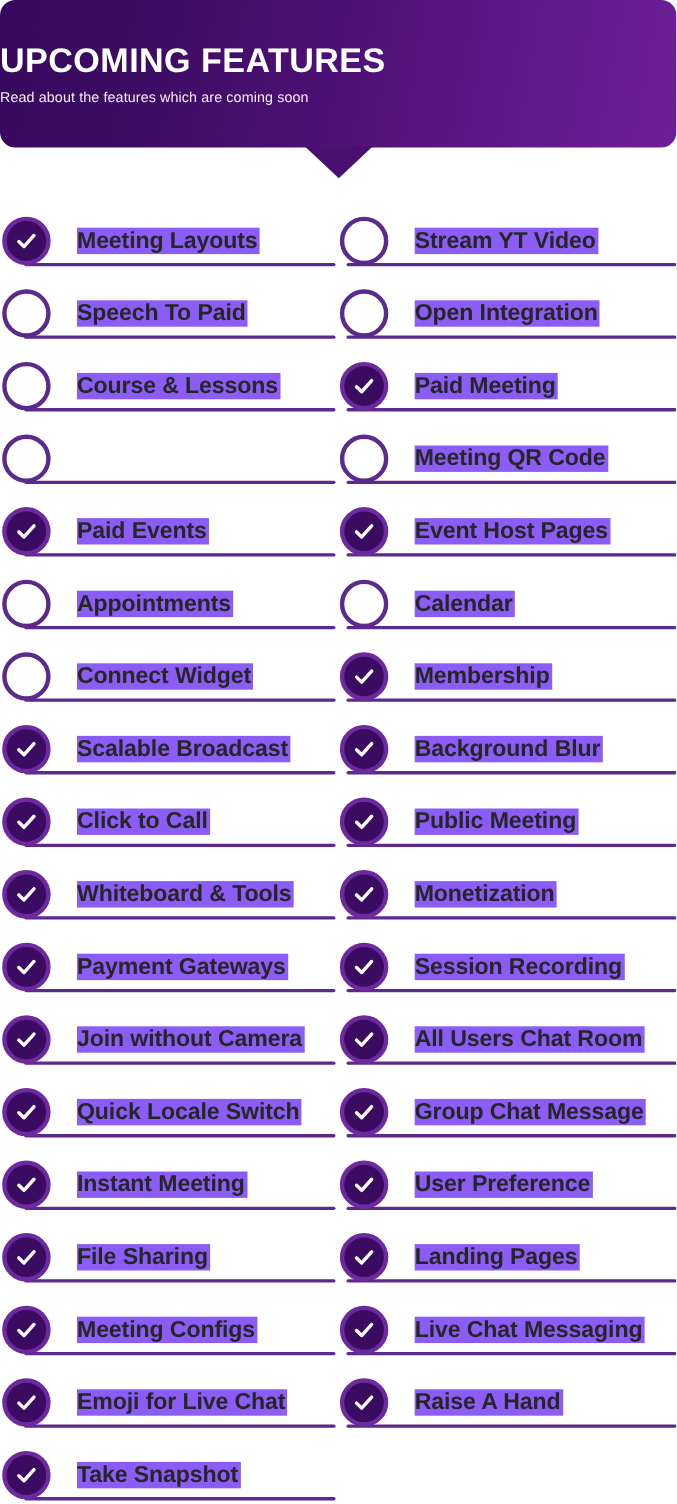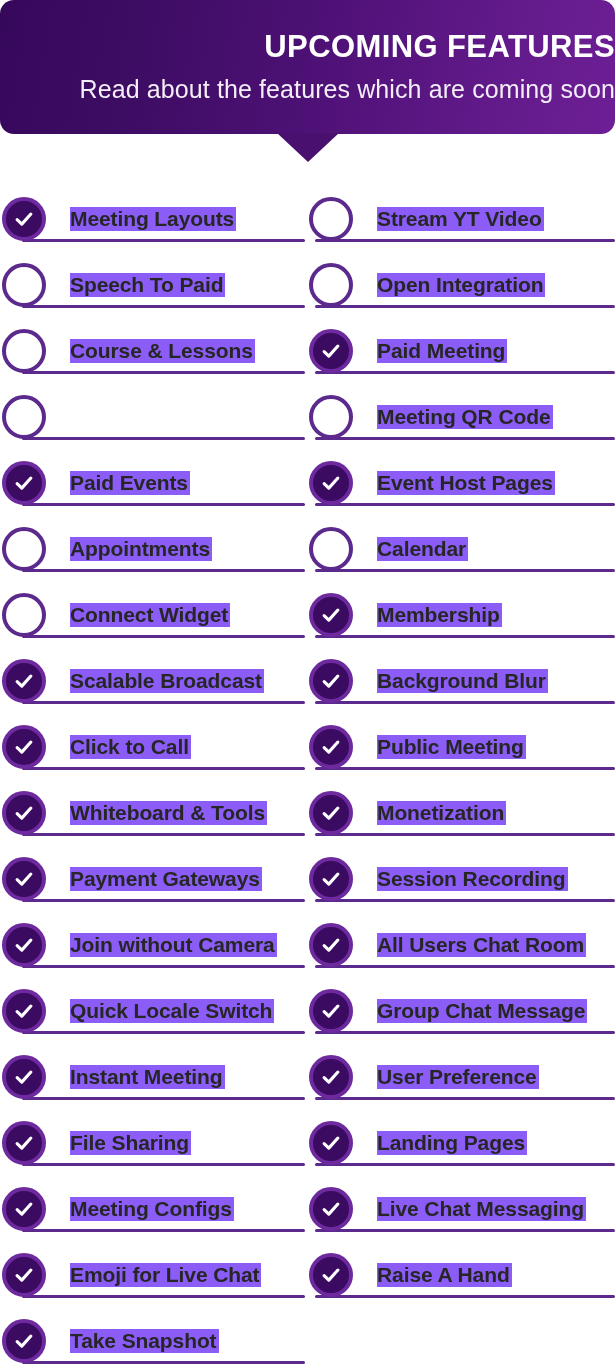--- a/index.html
+++ b/index.html
@@ -31,38 +31,38 @@
   .banner {
     position: absolute;
     left: 0;
     top: 0;
     width: 615px;
     height: 134px;
     background: linear-gradient(100deg, #36085c 0%, #3d0c63 22%, #4e1176 52%, #621a8a 80%, #6d1f95 100%);
     border-radius: 14px;
     display: flex;
     flex-direction: column;
-    align-items: flex-end;
+    align-items: flex-start;
     justify-content: center;
     overflow: hidden;
   }
 
   .banner-title {
     color: #ffffff;
     font-size: 31px;
     font-weight: 700;
     letter-spacing: 0.4px;
     line-height: 1.1;
     text-align: center;
     margin-bottom: 9px;
   }
 
   .banner-subtitle {
     color: #f4eef8;
-    font-size: 25px;
+    font-size: 13px;
     font-weight: 400;
     letter-spacing: 0.1px;
     text-align: center;
     line-height: 1.2;
   }
 
   .banner-pointer {
     position: absolute;
     left: 50%;
     top: 133px;

